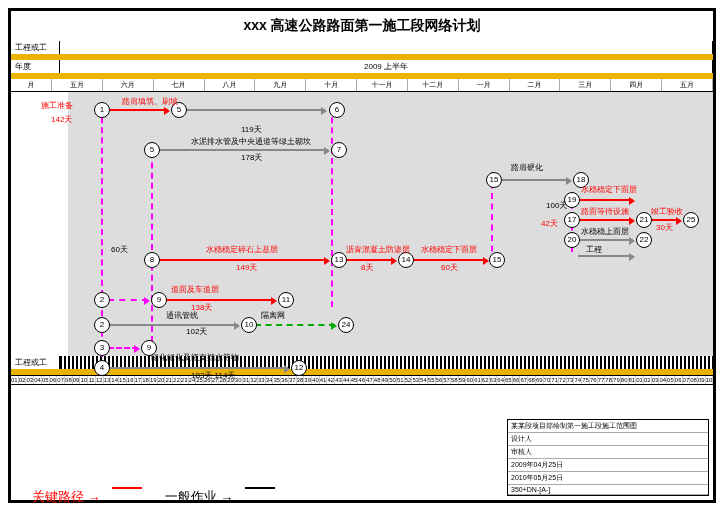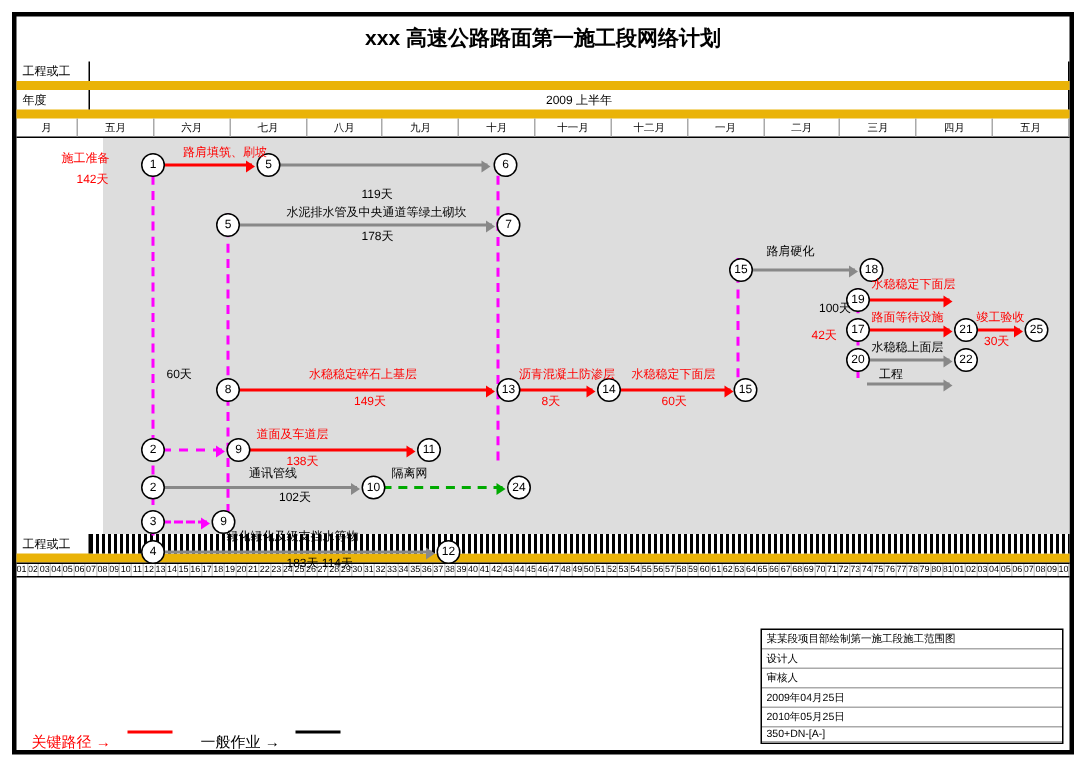--- a/index.html
+++ b/index.html
@@ -22,21 +22,21 @@
   .arrow.norm::after{border-left-color:#888}
   .arrow.dash::after{border-left-color:magenta}
   .arrow.dashg::after{border-left-color:#0a0}
   .vline{position:absolute;width:0;border-left:2px dashed magenta;z-index:1}
   .albl{position:absolute;font-size:8px;white-space:nowrap;z-index:4}
   .albl.red{color:red}
   .footer-scale{display:flex;border-top:1px solid #000;border-bottom:1px solid #000;font-size:6px}
   .footer-scale>div{flex:1;text-align:center;border-right:1px solid #ccc;padding:1px 0;overflow:hidden}
   .titleblock{position:absolute;right:4px;bottom:4px;width:200px;border:1px solid #000;font-size:7px;background:#fff}
   .titleblock div{padding:1px 3px;border-bottom:1px solid #aaa}
-  .legend{position:absolute;left:6px;bottom:6px;font-size:10px;z-index:5}
+  .legend{position:absolute;left:17px;bottom:6px;font-size:13px;z-index:5}
   .legend span{display:inline-block;width:30px;height:0;vertical-align:middle;margin:0 4px}
   .lred{color:red}
 </style>
 </head>
 <body>
 
 <div class="frame">
   <div class="title">xxx 高速公路路面第一施工段网络计划</div>
 
   <div class="header-row">

